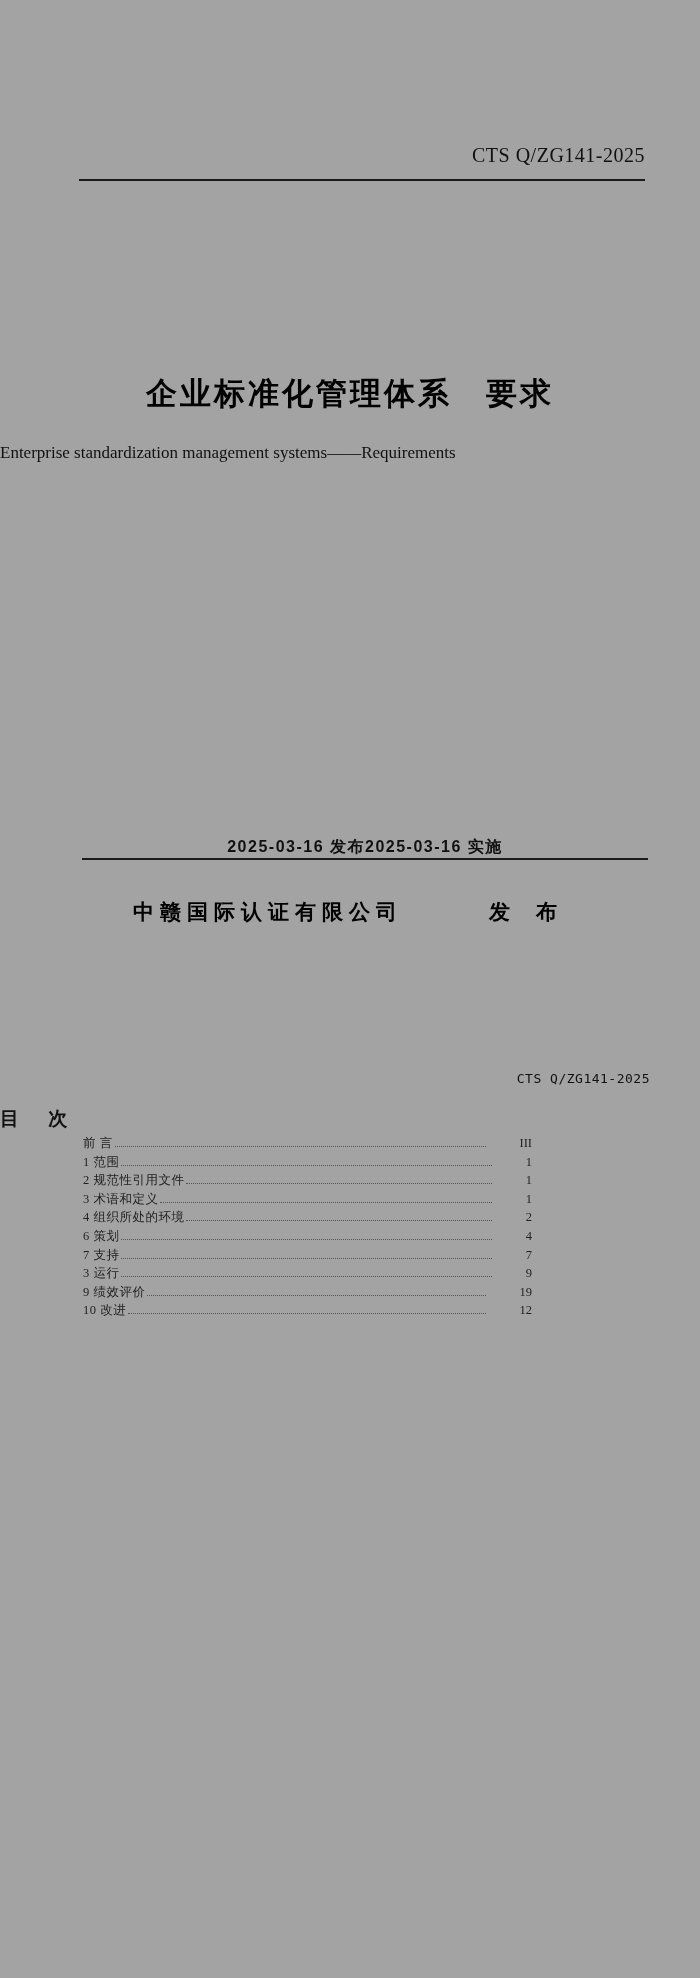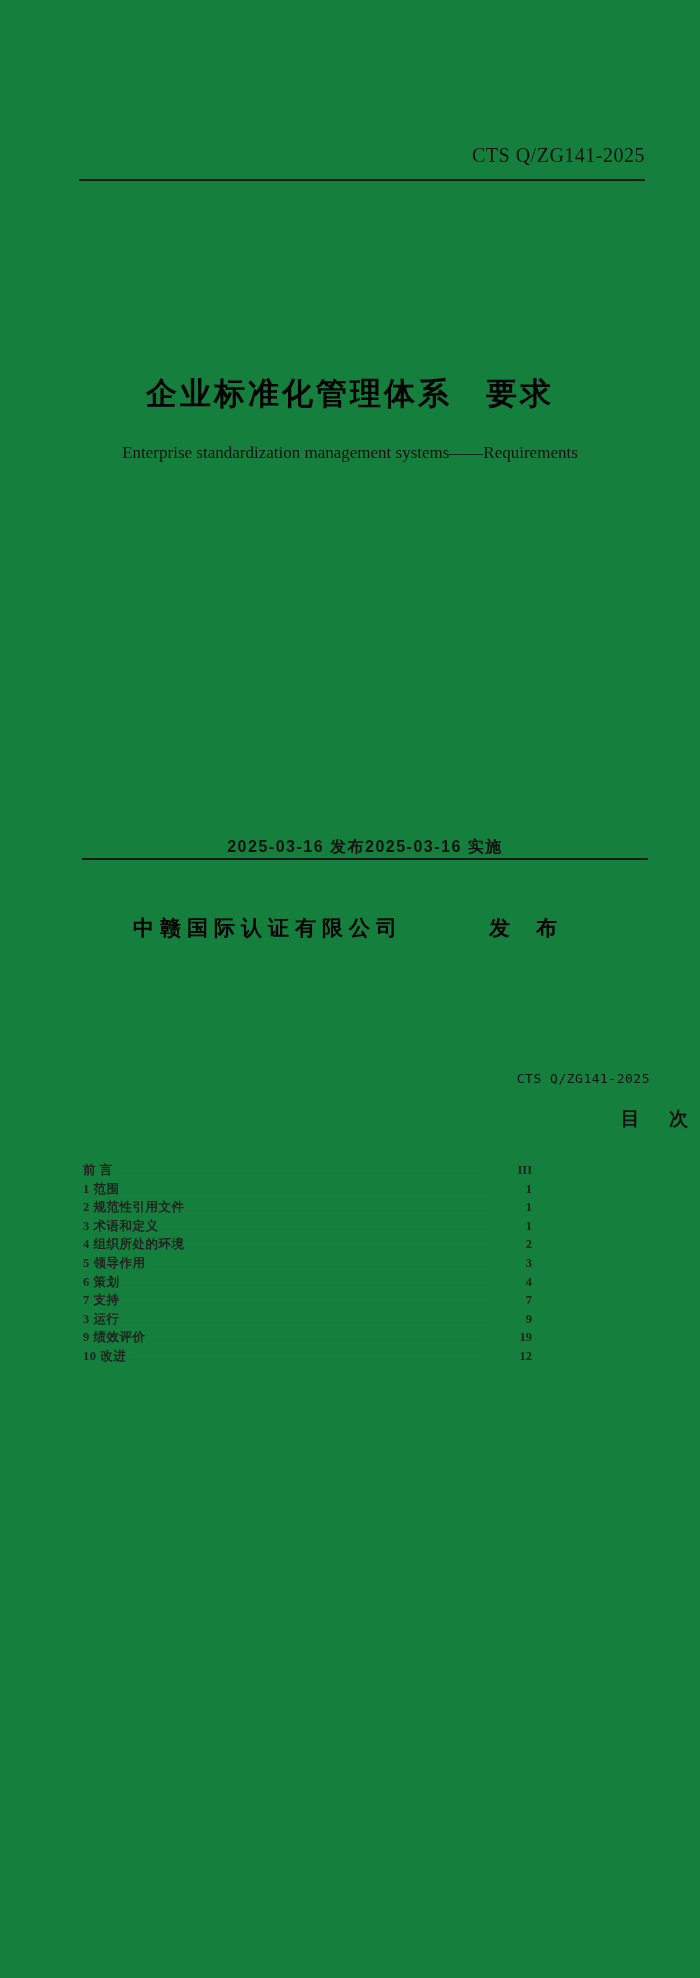--- a/index.html
+++ b/index.html
@@ -4,21 +4,21 @@
 <style>
   html, body {
     margin: 0;
     padding: 0;
     background: #ffffff;
   }
   .page {
     position: relative;
     width: 700px;
     height: 1978px;
-    background: #15803d;
+    background: #a3a3a3;
     overflow: hidden;
     font-family: "Liberation Serif", serif;
     color: #1a1a1a;
   }
 
   
   .cover-header-code {
     position: absolute;
     top: 144px;
     right: 55px;
@@ -47,21 +47,21 @@
     font-size: 31px;
     letter-spacing: 3px;
     color: #000;
     white-space: nowrap;
   }
   .cover-title-en {
     position: absolute;
     top: 443px;
     left: 0;
     width: 100%;
-    text-align: center;
+    text-align: left;
     font-family: "Liberation Serif", serif;
     font-size: 17px;
     color: #111;
     white-space: nowrap;
   }
   .date-row {
     position: absolute;
     top: 837px;
     left: 82px;
     width: 566px;
@@ -90,54 +90,52 @@
     display: flex;
     justify-content: center;
     align-items: baseline;
     gap: 38px;
     font-family: "Liberation Sans", sans-serif;
     font-weight: 700;
     font-size: 21px;
     color: #000;
     white-space: nowrap;
   }
-  .publisher-name { letter-spacing: 6px; margin-top: 16px; }
+  .publisher-name { letter-spacing: 6px; }
   .publisher-action { letter-spacing: 10px; margin-left: 48px; }
 
   
   .toc-header-code {
     position: absolute;
     top: 1071px;
     right: 50px;
     font-family: "DejaVu Sans Mono", monospace;
     font-size: 13px;
     letter-spacing: 0.5px;
     color: #111;
     white-space: nowrap;
   }
   .toc-title {
     position: absolute;
     top: 1106px;
     left: 0;
     width: 100%;
-    text-align: right;
+    text-align: left;
     font-family: "Liberation Sans", sans-serif;
     font-weight: 700;
     font-size: 19px;
     letter-spacing: 12px;
-    padding-left: 12px;
     box-sizing: border-box;
     color: #111;
   }
   .toc-list {
     position: absolute;
-    top: 1162px;
+    top: 1135px;
     left: 83px;
     width: 449px;
-    font-weight: bold;
   }
   .toc-row {
     display: flex;
     align-items: baseline;
     height: 18.6px;
     font-family: "Liberation Serif", serif;
     font-size: 12.5px;
     color: #222;
     white-space: nowrap;
   }
@@ -204,25 +202,20 @@
         <span class="toc-leader"></span>
         <span class="toc-page">1</span>
       </div>
 
       <div class="toc-row">
         <span class="toc-label">4 组织所处的环境</span>
         <span class="toc-leader"></span>
         <span class="toc-page">2</span>
       </div>
 
-      <div class="toc-row">
-        <span class="toc-label">5 领导作用</span>
-        <span class="toc-leader"></span>
-        <span class="toc-page">3</span>
-      </div>
 
       <div class="toc-row">
         <span class="toc-label">6 策划</span>
         <span class="toc-leader"></span>
         <span class="toc-page">4</span>
       </div>
 
       <div class="toc-row">
         <span class="toc-label">7 支持</span>
         <span class="toc-leader"></span>

